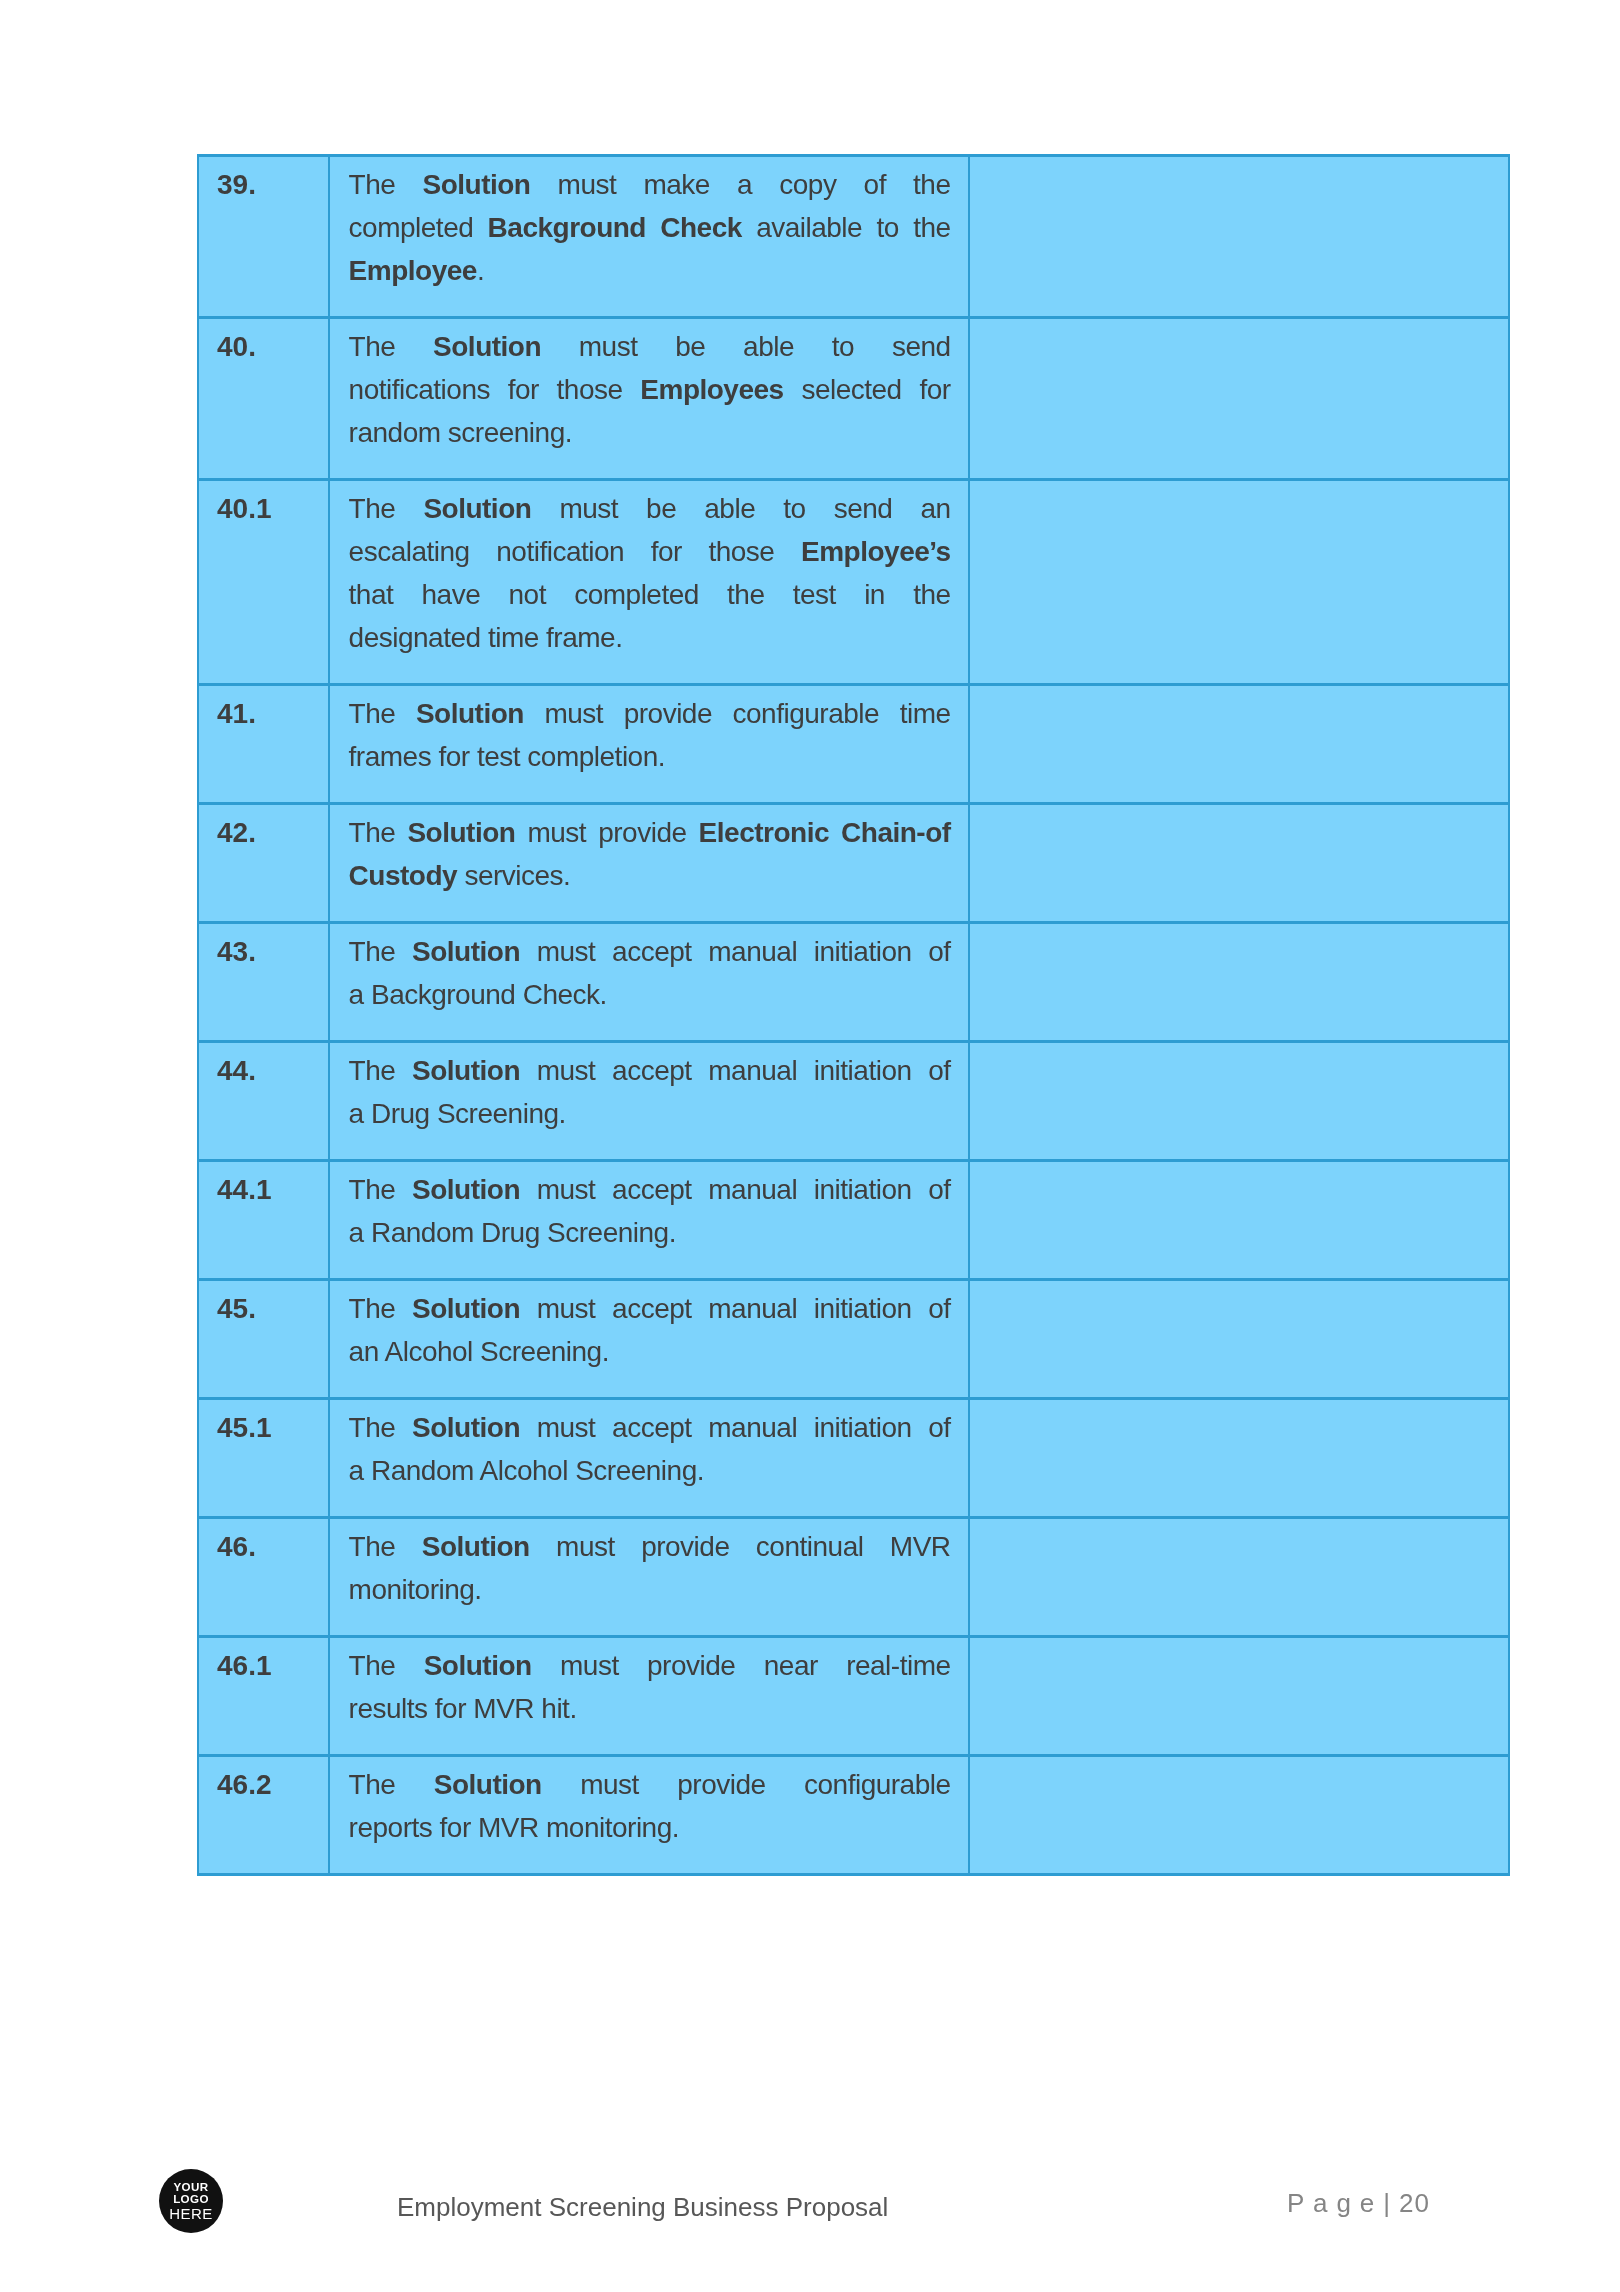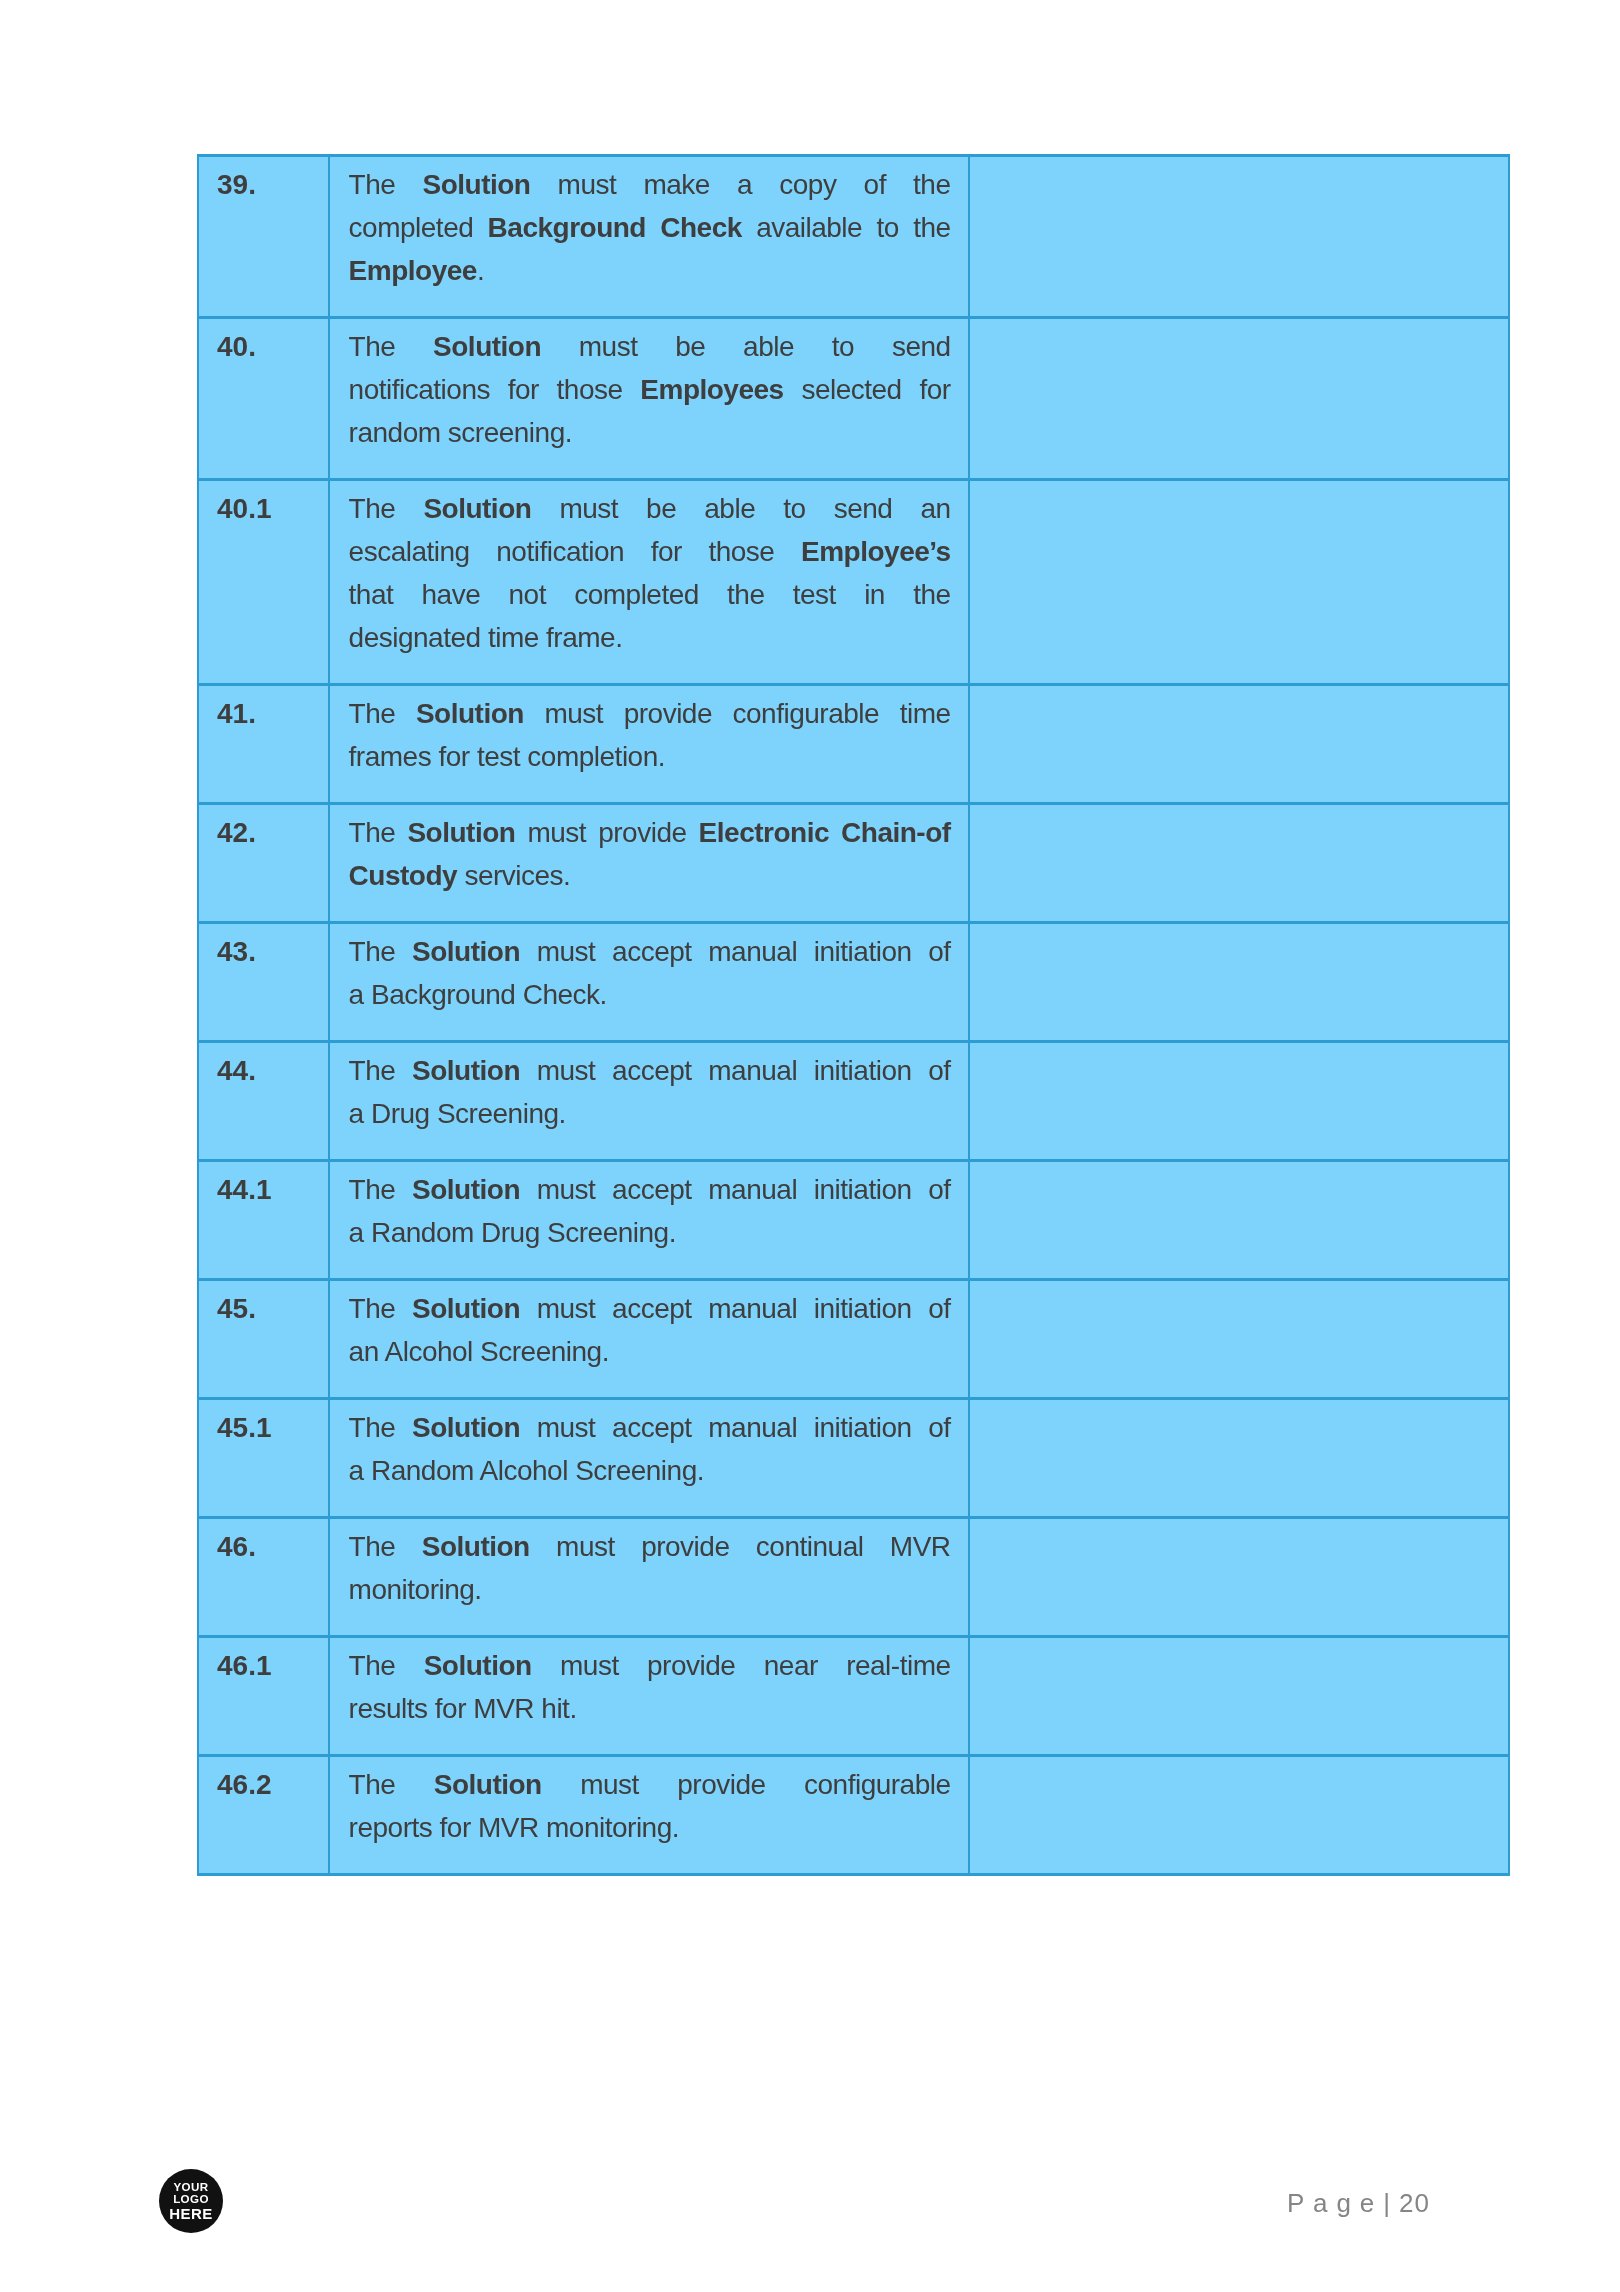--- a/index.html
+++ b/index.html
@@ -52,21 +52,21 @@
   b{font-weight:700;margin-top:44px;}
   .logo{
     position:absolute;left:159px;top:2169px;
     width:64px;height:64px;
     background:var(--logoBg);
     border-radius:50%;
     color:var(--logoText);
     display:flex;flex-direction:column;align-items:center;justify-content:center;
   }
   .logo .l-sm{font-size:11.6px;font-weight:700;line-height:12.5px;letter-spacing:0.4px;}
-  .logo .l-lg{font-size:15px;font-weight:700;line-height:16px;letter-spacing:0.4px;}
+  .logo .l-lg{font-size:15px;font-weight:400;line-height:16px;letter-spacing:0.4px;}
   .doc-title{
     position:absolute;left:397px;top:2192px;
     font-size:26px;color:var(--footerTitle);white-space:nowrap;
   }
   .page-indicator{
     position:absolute;left:1287px;top:2188px;
     font-size:26px;color:var(--pageInd);white-space:nowrap;letter-spacing:0.9px;
   }
 </style>
 </head>
@@ -315,17 +315,18 @@
         </tr>
       </tbody>
   </table>
 
   <div class="logo">
     <span class="l-sm">YOUR</span>
     <span class="l-sm">LOGO</span>
     <span class="l-lg">HERE</span>
   </div>
 
+  <div class="doc-title">Employment Screening Business Proposal</div>
 
   <div class="page-indicator">P a g e  | 20</div>
 
 </div>
 
 
 </body></html>

